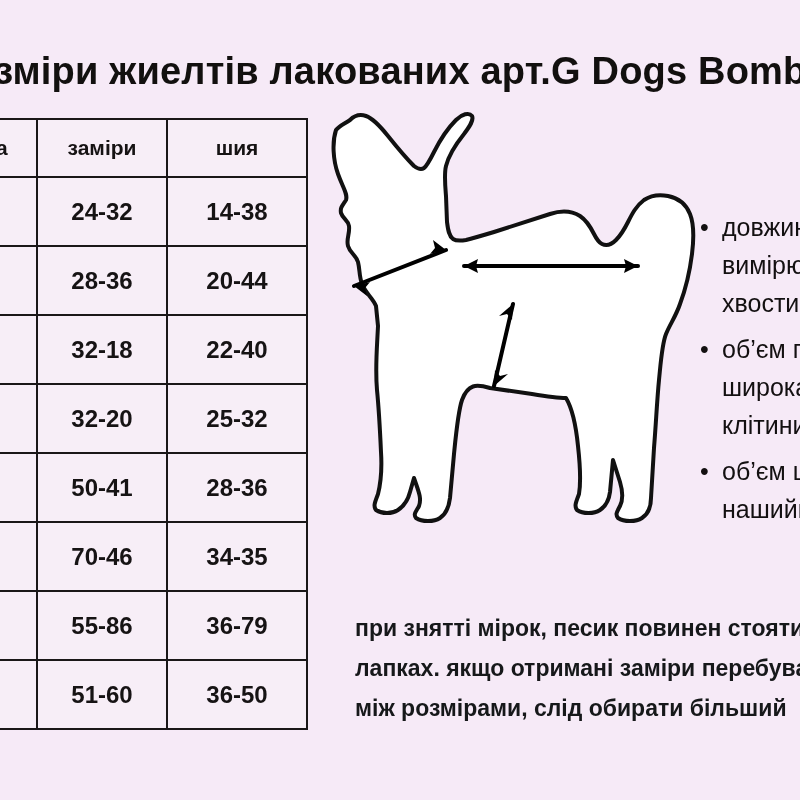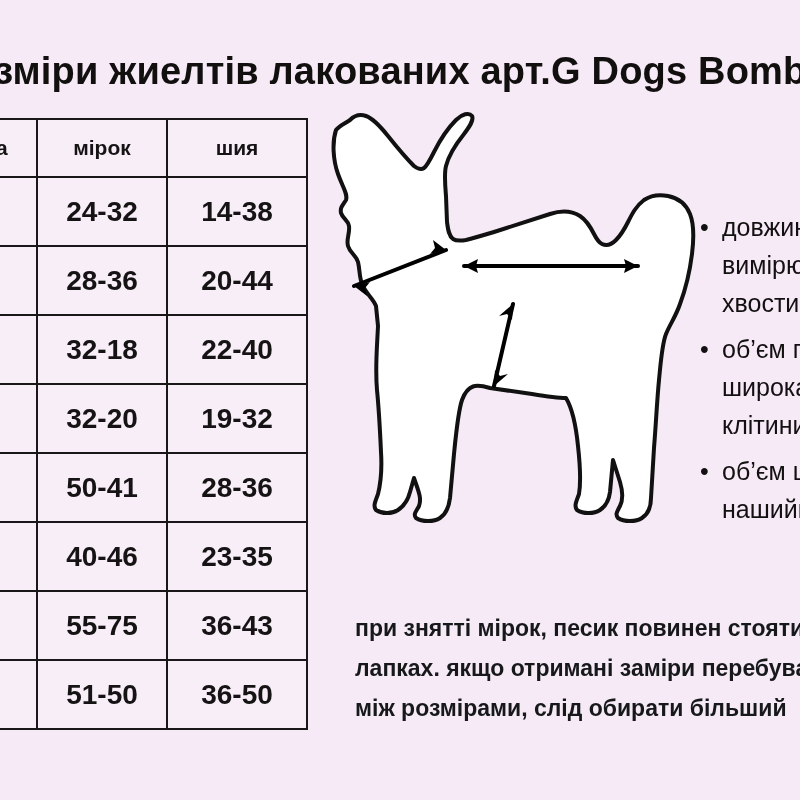--- a/index.html
+++ b/index.html
@@ -47,21 +47,21 @@
     width: 410px;
     border-collapse: collapse;
     table-layout: fixed;
     background: #f7edf6;
   }
   #size-table td, #size-table th {
     border: 2.5px solid #1a1718;
     height: 67px;
     text-align: center;
     vertical-align: middle;
-    font-size: 28px;
+    font-size: 24px;
     font-weight: bold;
     color: #161314;
     padding: 0;
     background: #f7eef7;
   }
   #size-table thead th {
     height: 56px;
     font-size: 21px;
   }
   #size-table col.c-size { width: 140px; }
@@ -128,21 +128,21 @@
 
   <table id="size-table">
     <colgroup>
       <col class="c-size">
         <col class="c-chest">
         <col class="c-neck">
     </colgroup>
     <thead>
       <tr>
         <th>розміра</th>
-        <th>мірок</th>
+        <th>заміри</th>
         <th>шия</th>
       </tr>
     </thead>
     <tbody>
       <tr>
         <td></td>
         <td>24-32</td>
         <td>14-38</td>
       </tr>
       <tr>
@@ -151,40 +151,40 @@
         <td>20-44</td>
       </tr>
       <tr>
         <td></td>
         <td>32-18</td>
         <td>22-40</td>
       </tr>
       <tr>
         <td></td>
         <td>32-20</td>
-        <td>19-32</td>
+        <td>25-32</td>
       </tr>
       <tr>
         <td></td>
         <td>50-41</td>
         <td>28-36</td>
       </tr>
       <tr>
         <td></td>
-        <td>40-46</td>
-        <td>23-35</td>
-      </tr>
-      <tr>
-        <td></td>
-        <td>55-75</td>
-        <td>36-43</td>
-      </tr>
-      <tr>
-        <td></td>
-        <td>51-50</td>
+        <td>70-46</td>
+        <td>34-35</td>
+      </tr>
+      <tr>
+        <td></td>
+        <td>55-86</td>
+        <td>36-79</td>
+      </tr>
+      <tr>
+        <td></td>
+        <td>51-60</td>
         <td>36-50</td>
       </tr>
     </tbody>
   </table>
 
   <div id="dog-figure">
     <svg viewBox="0 0 386 428" xmlns="http://www.w3.org/2000/svg">
 
       <path fill="#ffffff" stroke="#111111" stroke-width="4" stroke-linejoin="round" stroke-linecap="round" d="M18,22
                C14,34 15,52 20,66

